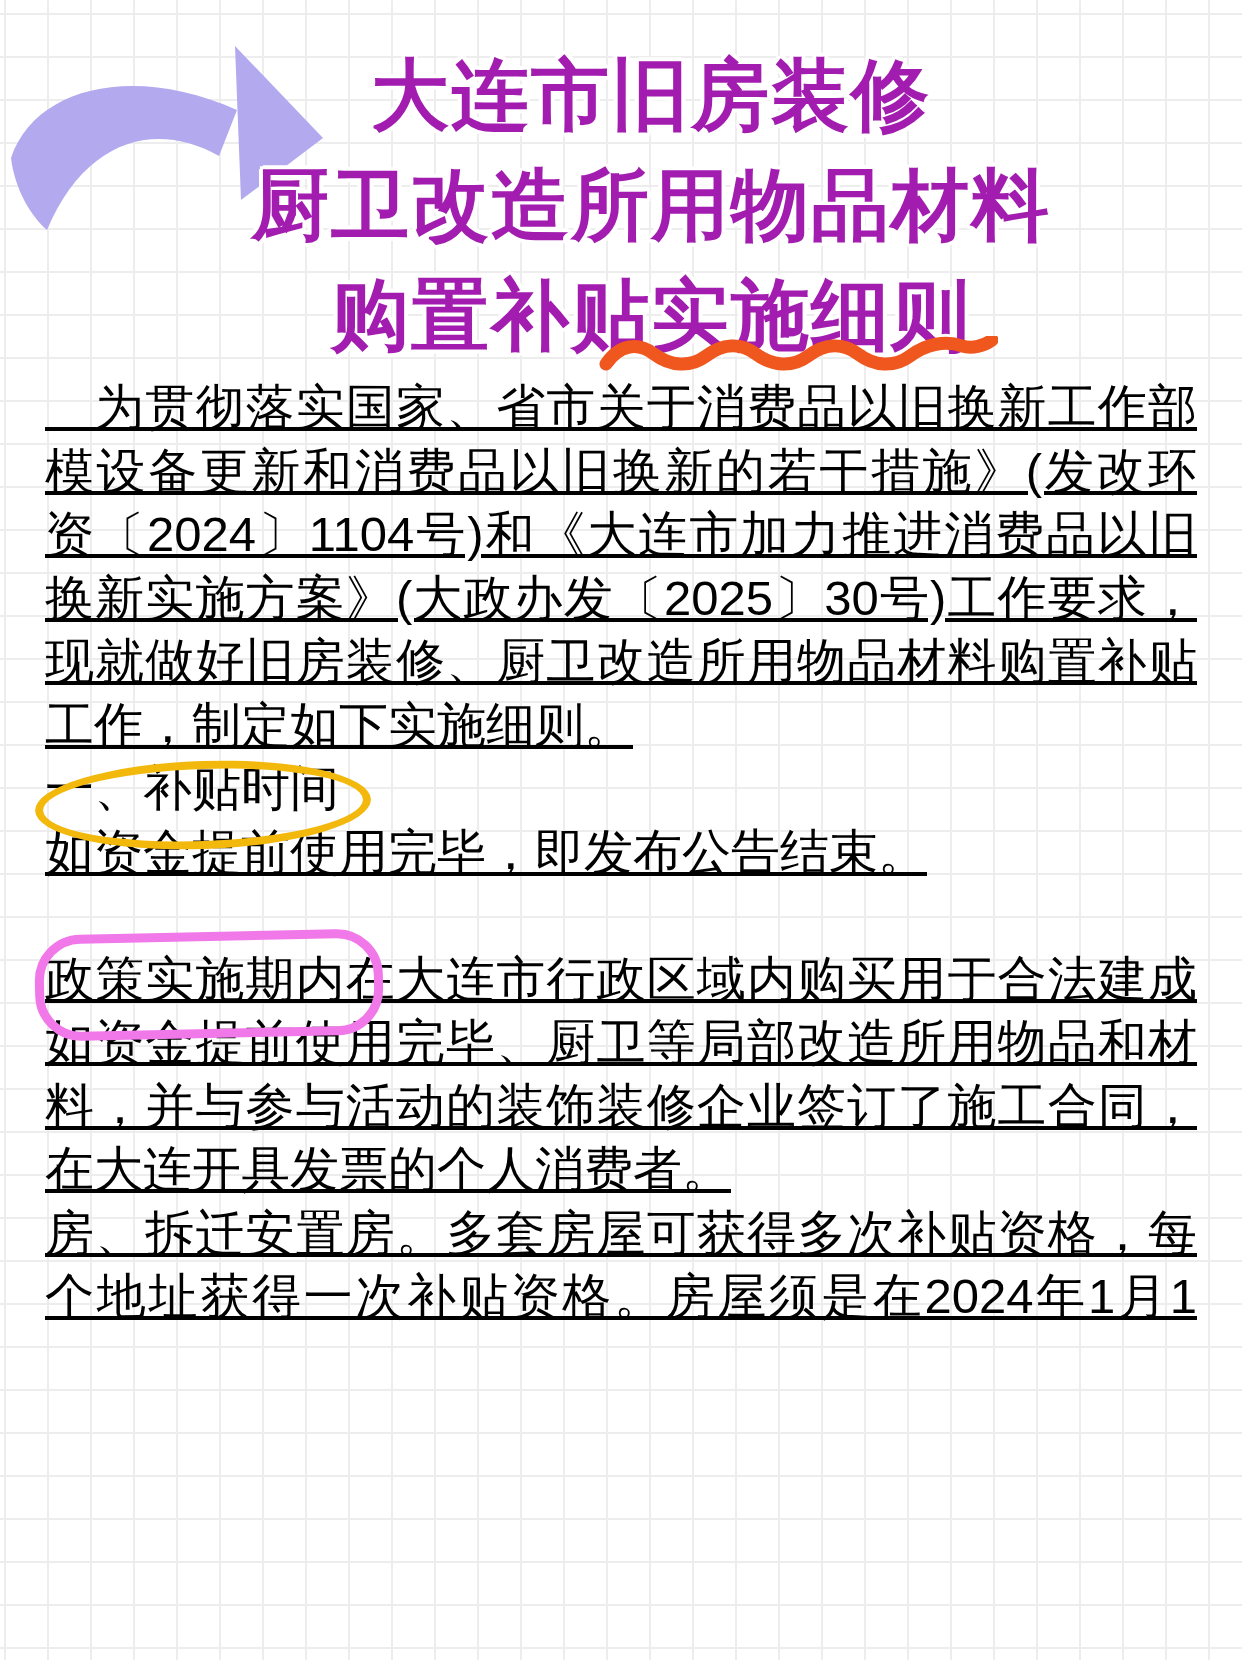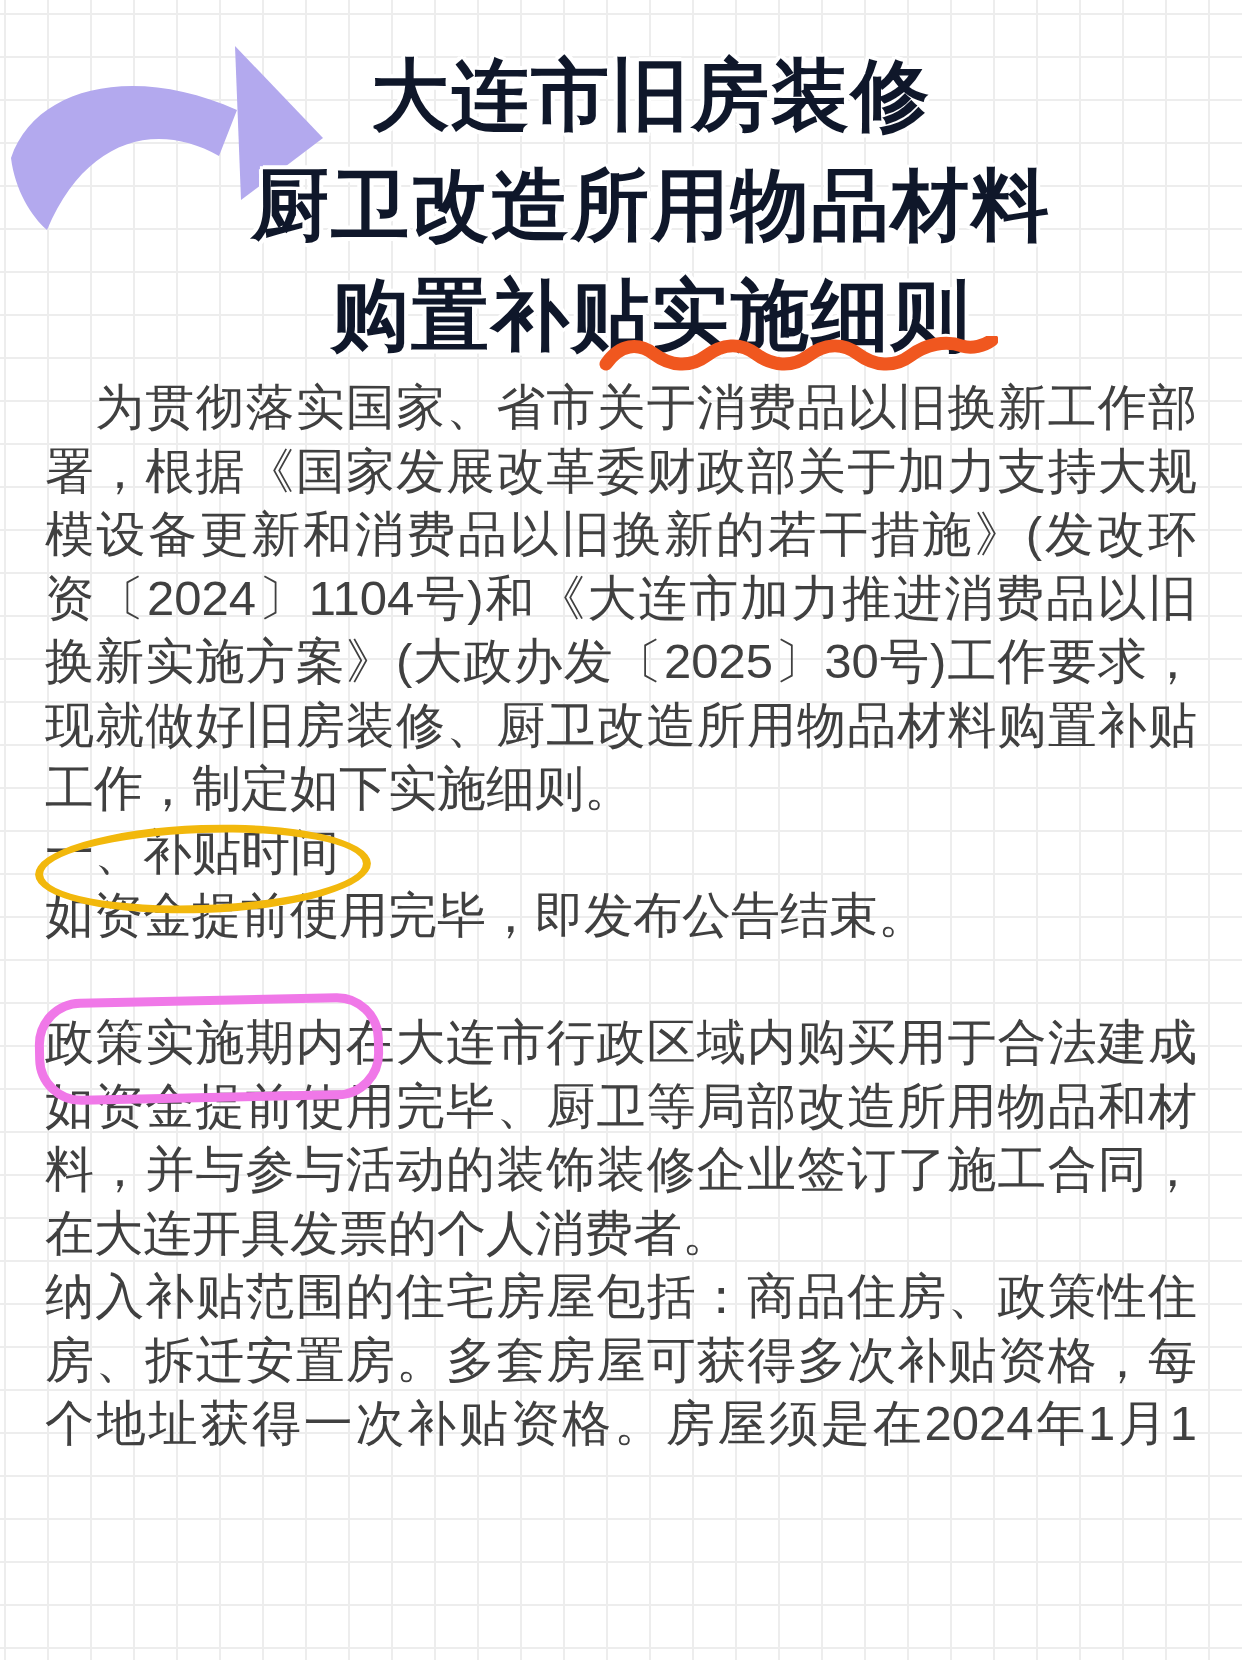--- a/index.html
+++ b/index.html
@@ -13,31 +13,32 @@
     background-size:43px 43px;
     background-position:4px 13px;
     font-family:"Liberation Sans","DejaVu Sans",sans-serif;
   }
   .arrow-svg{position:absolute;left:5px;top:38px;width:320px;height:205px;}
   .title{
     position:absolute;left:60px;top:40px;width:1182px;
     text-align:center;
     font-size:78px;font-weight:900;line-height:110px;
     letter-spacing:2px;
-    color:#0f172a;
+    color:#a21caf;
     text-shadow:
       4px 0 0 #fff,-4px 0 0 #fff,0 4px 0 #fff,0 -4px 0 #fff,
       3px 3px 0 #fff,-3px -3px 0 #fff,3px -3px 0 #fff,-3px 3px 0 #fff;
   }
   .title-line{white-space:nowrap;}
   .wave-svg{position:absolute;left:598px;top:336px;width:400px;height:40px;}
   .body-text{
     position:absolute;left:45px;top:376px;width:1152px;
     font-size:49px;line-height:63.5px;font-weight:500;
-    color:#404040;
+    color:#000000;
+    text-decoration:underline;
   }
   .line{
     height:63.5px;
     text-align:justify;
     text-align-last:justify;
   }
   .line.last,.line.header{text-align:left;text-align-last:left;}
   .hdr{position:relative;display:inline-block;}
   .hdr .deco{
     position:absolute;display:block;
@@ -70,29 +71,27 @@
   <div class="title-line">厨卫改造所用物品材料</div>
   <div class="title-line">购置补贴实施细则</div>
 </div>
 
 <svg class="wave-svg" viewBox="0 0 400 40" xmlns="http://www.w3.org/2000/svg" aria-hidden="true">
   <path fill="none" stroke-width="13" stroke-linecap="round" d="M8 28 C 22 8, 40 6, 56 18 C 72 30, 92 32, 108 20 C 124 8, 142 6, 158 18 C 174 30, 194 32, 210 20 C 226 8, 244 6, 260 18 C 276 30, 296 32, 312 20 C 328 8, 348 4, 364 10 C 374 13, 386 10, 394 4" stroke="#f0571f"></path>
 </svg>
 
 <div class="body-text">
     <div class="line">　为贯彻落实国家、省市关于消费品以旧换新工作部</div>
-    <div class="line">署，根据《国家发展改革委财政部关于加力支持大规</div>
     <div class="line">模设备更新和消费品以旧换新的若干措施》(发改环</div>
     <div class="line">资〔2024〕1104号)和《大连市加力推进消费品以旧</div>
     <div class="line">换新实施方案》(大政办发〔2025〕30号)工作要求，</div>
     <div class="line">现就做好旧房装修、厨卫改造所用物品材料购置补贴</div>
     <div class="line last">工作，制定如下实施细则。</div>
     <div class="line header"><span class="hdr"><span class="deco yellow-ellipse"></span><span>一、补贴时间</span></span></div>
     <div class="line last">如资金提前使用完毕，即发布公告结束。</div>
     <div class="line header"><span class="hdr"><span class="deco pink-stadium"></span></span></div>
     <div class="line">政策实施期内在大连市行政区域内购买用于合法建成</div>
     <div class="line">如资金提前使用完毕、厨卫等局部改造所用物品和材</div>
     <div class="line">料，并与参与活动的装饰装修企业签订了施工合同，</div>
     <div class="line last">在大连开具发票的个人消费者。</div>
-    <div class="line">纳入补贴范围的住宅房屋包括：商品住房、政策性住</div>
     <div class="line">房、拆迁安置房。多套房屋可获得多次补贴资格，每</div>
     <div class="line">个地址获得一次补贴资格。房屋须是在2024年1月1</div>
   </div>
 
 </body></html>

